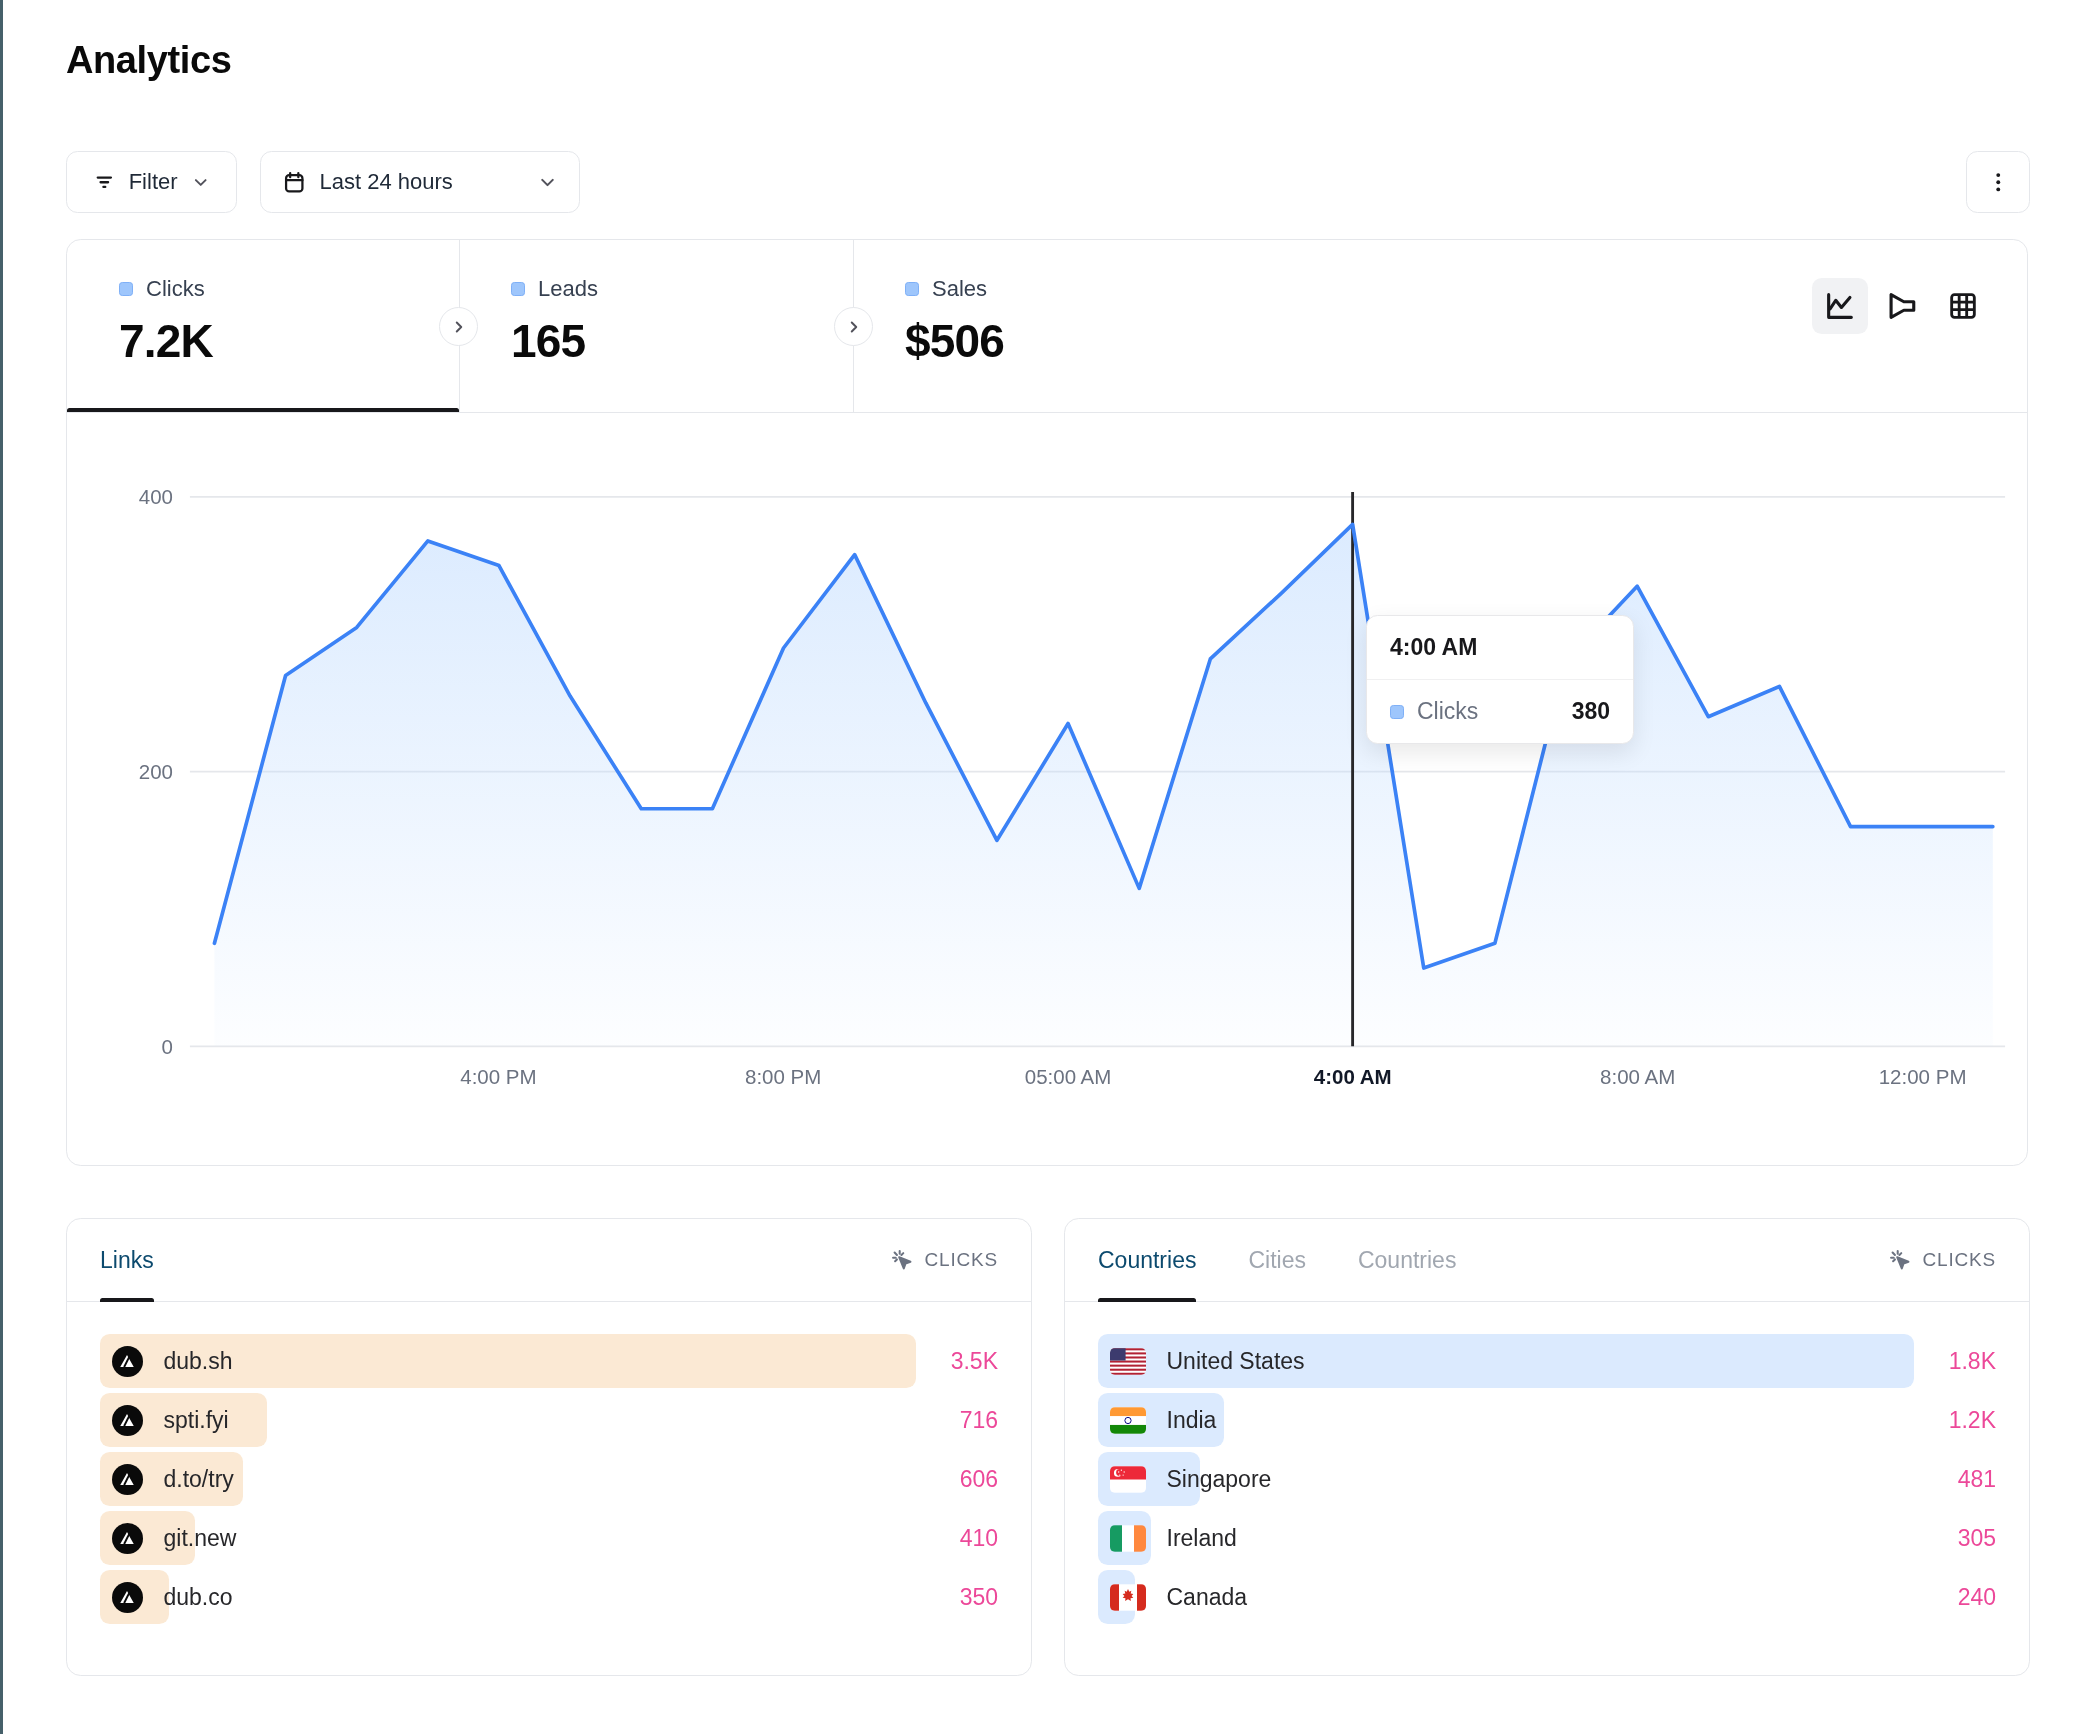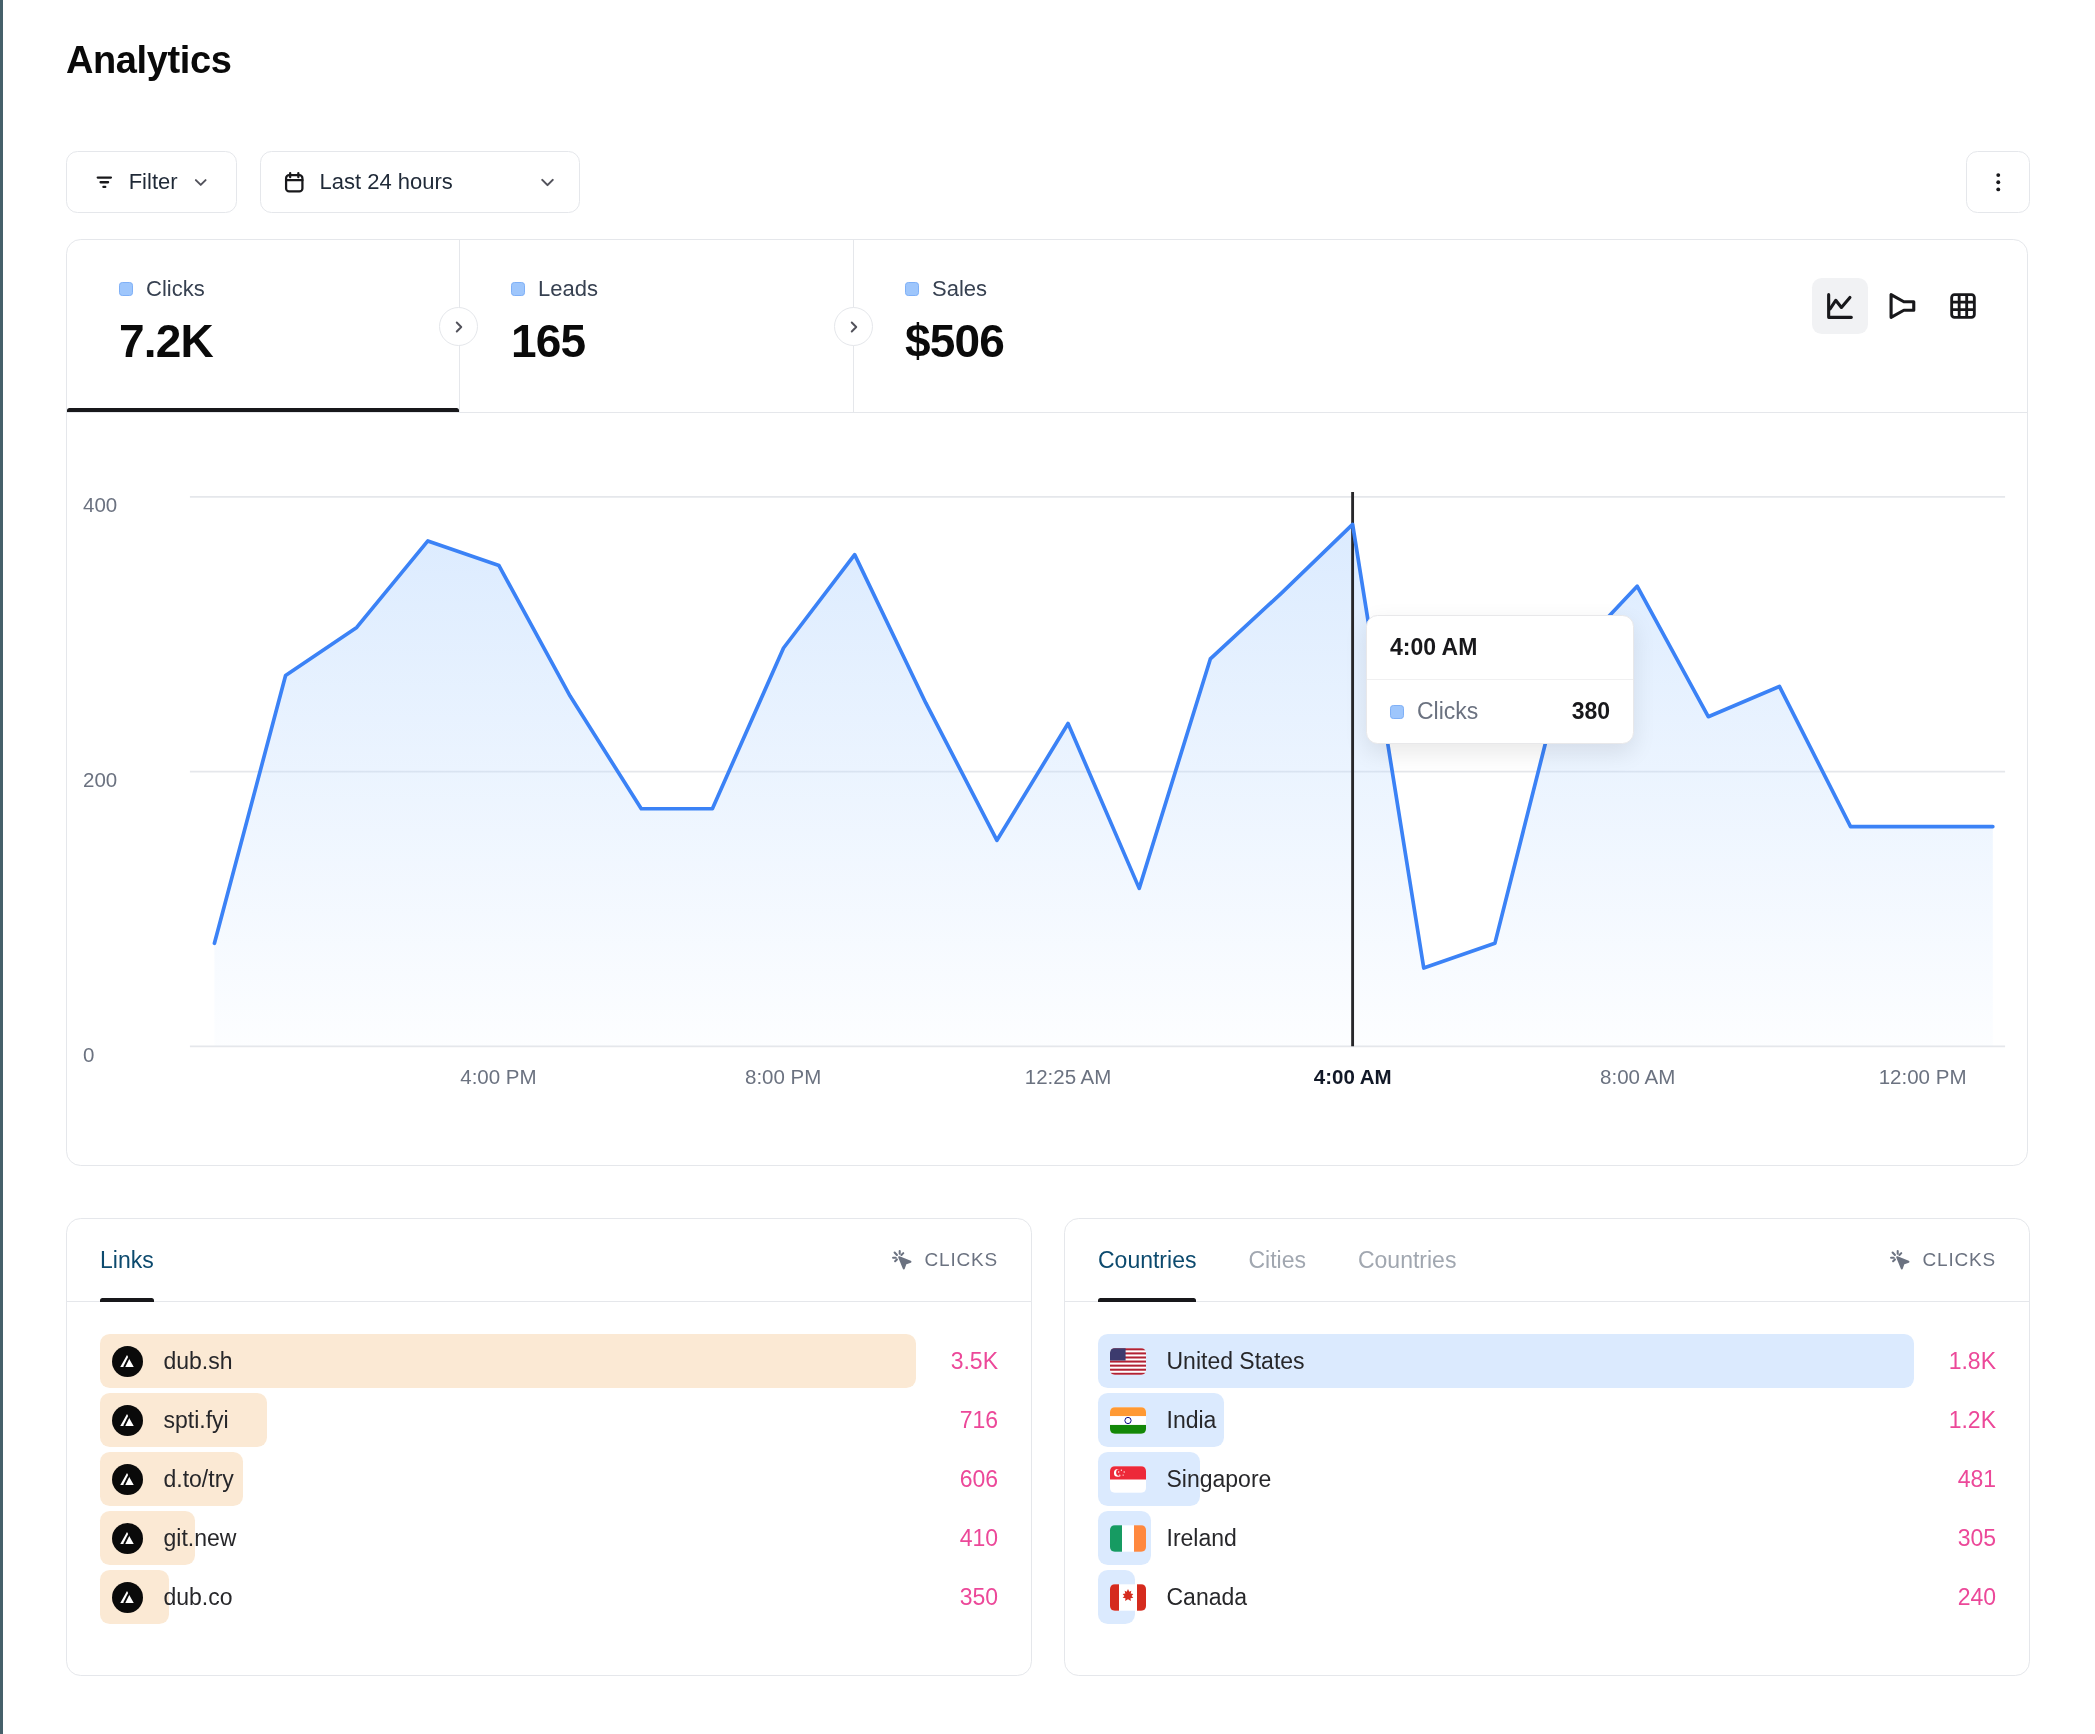--- a/index.html
+++ b/index.html
@@ -22,21 +22,21 @@
   .sq{width:14px;height:14px;border-radius:3.3px;background:#9ec6fc;border:1.6px solid #7fb0f7;box-sizing:border-box;}
   .div-v{position:absolute;top:0;width:1.2px;height:172px;background:#e5e7eb;}
   .div-h{position:absolute;left:0;top:172px;width:100%;height:1.2px;background:#e5e7eb;}
   .stat-underline{position:absolute;left:0;top:168px;width:392px;height:4.9px;background:#18181b;border-radius:2.5px 2.5px 0 0;}
   .chev-circle{position:absolute;top:67px;width:39px;height:39px;border-radius:50%;background:#fff;border:1.2px solid #e5e7eb;box-sizing:border-box;display:flex;align-items:center;justify-content:center;cursor:pointer;z-index:3;}
   .chart-type-btn{position:absolute;top:38px;width:56px;height:56px;border-radius:9.8px;display:flex;align-items:center;justify-content:center;cursor:pointer;}
   .chart-type-btn.active{background:#f1f2f4;}
   
   #plot{position:absolute;left:122px;top:252px;width:1817px;height:556px;}
   #plot svg{position:absolute;left:0;top:0;}
-  .y-axis span{position:absolute;left:-106px;width:90px;font-size:20.5px;color:#6b7280;margin-top:8px;}
+  .y-axis span{position:absolute;left:-106px;width:90px;text-align:right;font-size:20.5px;color:#6b7280;}
   .x-axis span{position:absolute;top:573px;transform:translateX(-50%);font-size:20.5px;color:#6b7280;white-space:nowrap;}
   .x-axis span.active{color:#111827;font-weight:700;}
   .x-axis span:nth-child(1){left:17.03%;} .x-axis span:nth-child(2){left:32.70%;}
   .x-axis span:nth-child(3){left:48.38%;} .x-axis span:nth-child(4){left:64.05%;}
   .x-axis span:nth-child(5){left:79.73%;} .x-axis span:nth-child(6){left:95.41%;}
   #tooltip{position:absolute;left:1177px;top:123px;width:266px;background:#fff;border:1.2px solid #e8e8ea;border-radius:11.5px;box-shadow:0 8.2px 23px rgba(0,0,0,.09);z-index:5;}
   #tooltip .tt-title{padding:18px 23px;font-size:23px;font-weight:600;color:#18181b;border-bottom:1.2px solid #f0f0f1;}
   #tooltip .tt-row{display:flex;align-items:center;gap:13px;padding:18px 23px;}
   #tooltip .tt-series{font-size:23px;color:#6b7280;}
   #tooltip .tt-value{margin-left:auto;font-size:23px;font-weight:700;color:#18181b;}
@@ -174,21 +174,21 @@
 
       <div class="y-axis">
         <span style="top:-7.4px">400</span>
         <span style="top:268px">200</span>
         <span style="top:543px">0</span>
       </div>
 
       <div class="x-axis">
         <span>4:00 PM</span>
         <span>8:00 PM</span>
-        <span>12:25 AM</span>
+        <span>05:00 AM</span>
         <span class="active">4:00 AM</span>
         <span>8:00 AM</span>
         <span>12:00 PM</span>
       </div>
 
       <div id="tooltip">
         <div class="tt-title">4:00 AM</div>
         <div class="tt-row">
           <span class="sq"></span>
           <span class="tt-series">Clicks</span>

